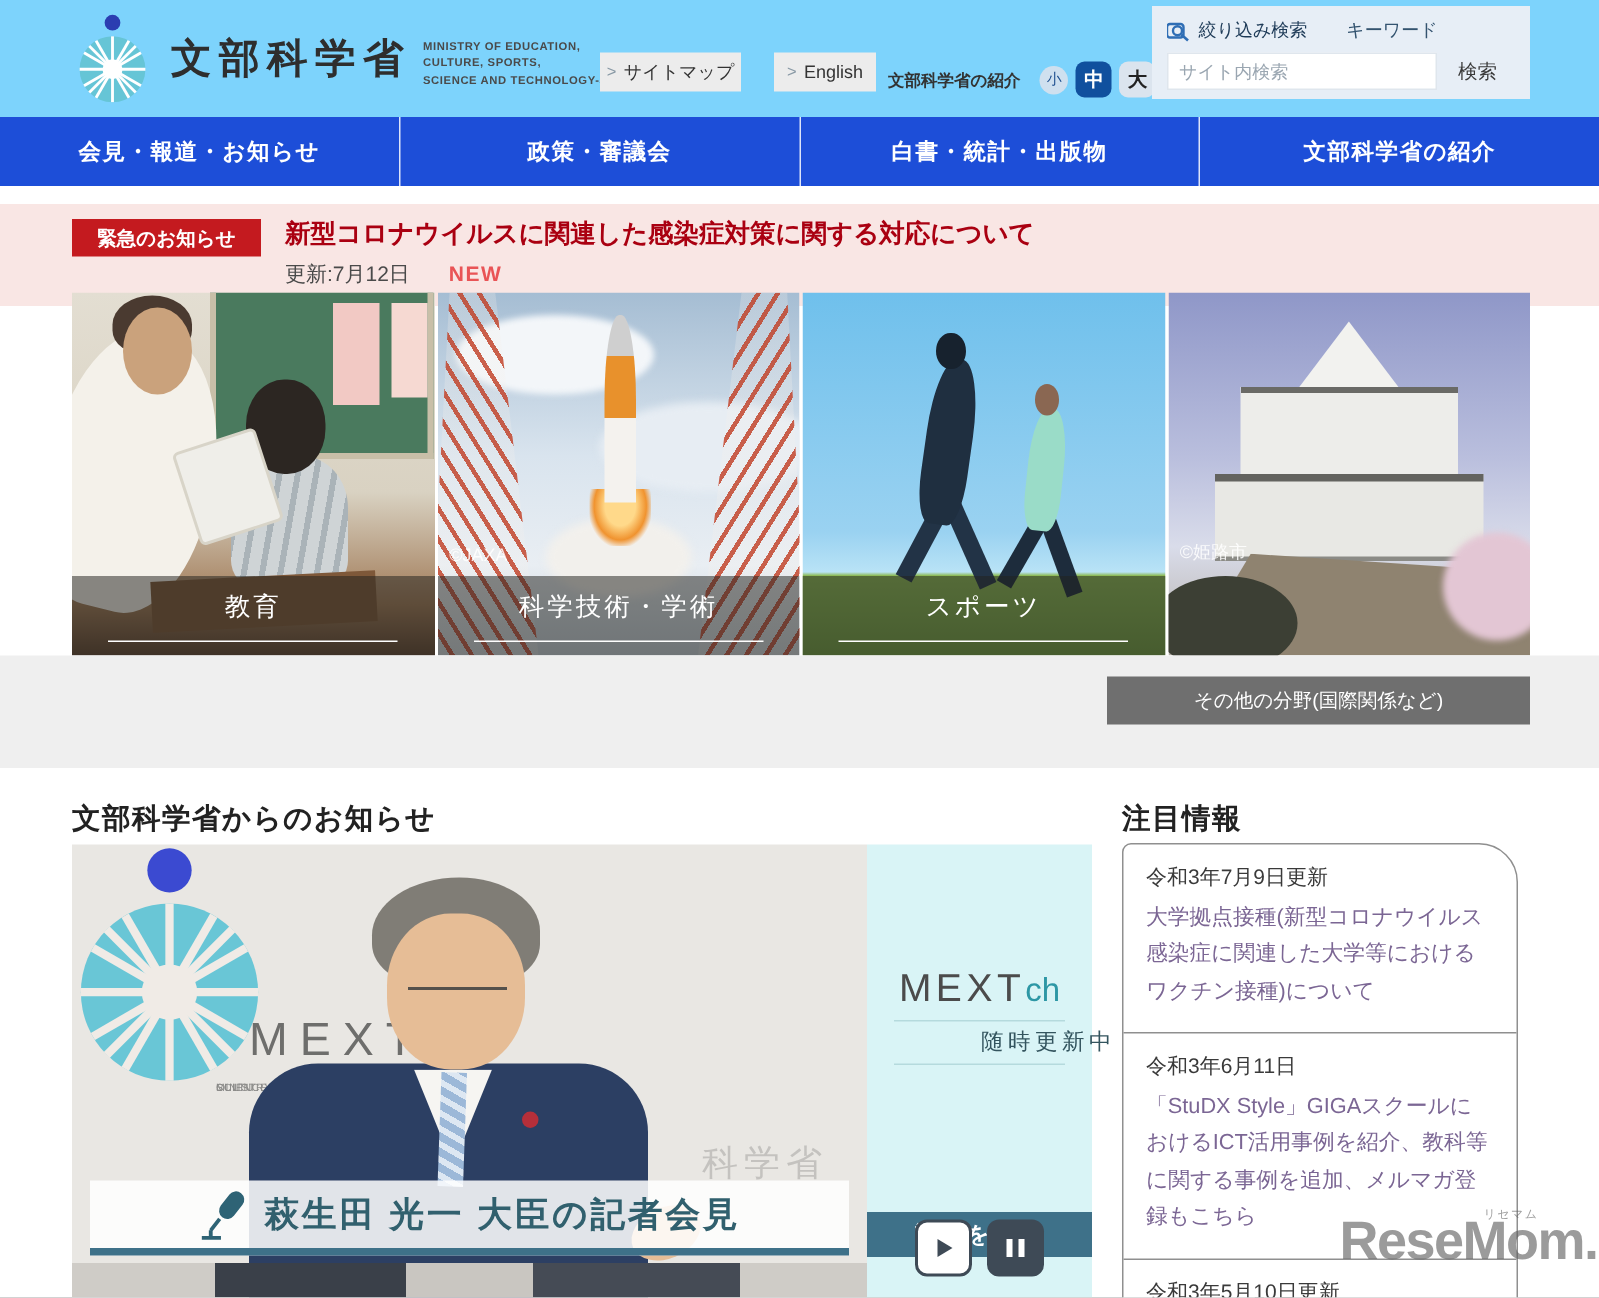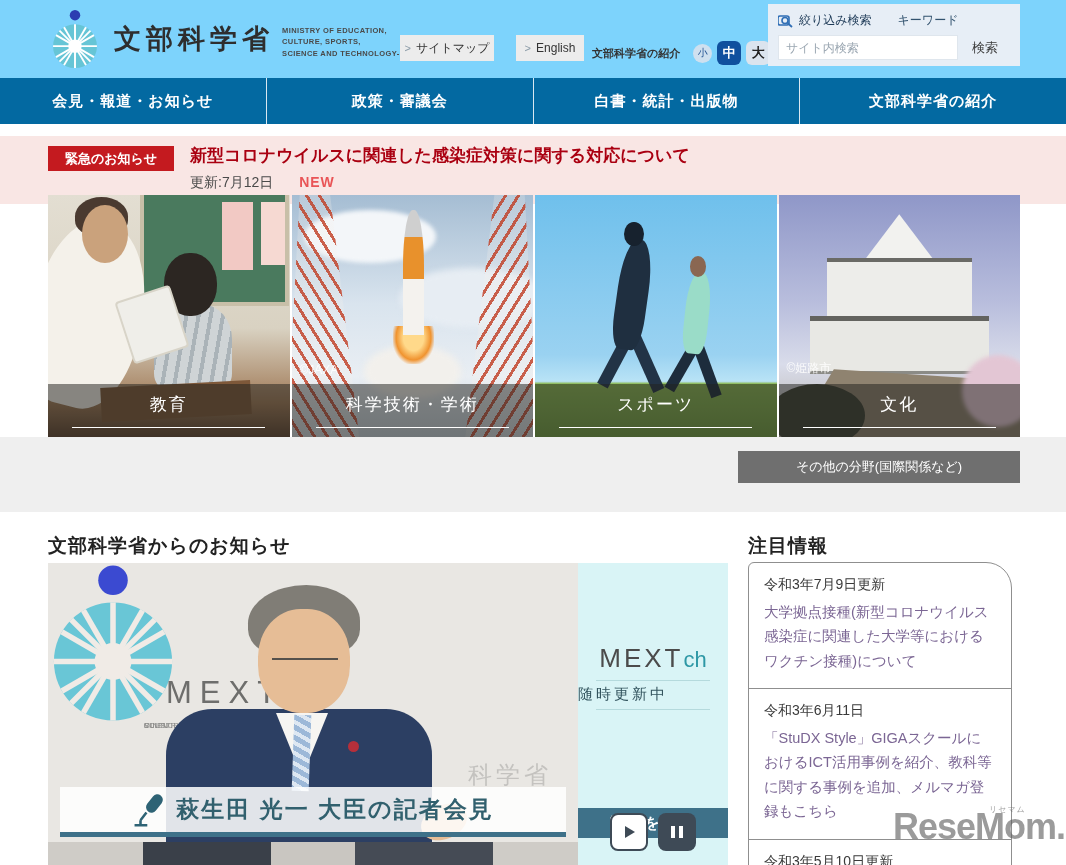--- a/index.html
+++ b/index.html
@@ -27,21 +27,21 @@
   .search-panel { position:absolute; left:768px; top:4px; width:252px; height:62px; background:#e7eef6; padding:8px 10px; }
   .sp-row1 { display:flex; align-items:center; font-size:12px; color:#1d3a57; }
   .sp-row1 .kw { margin-left:26px; color:#33536f; }
   .sp-row1 svg { margin-right:5px; }
   .sp-row2 { display:flex; align-items:center; margin-top:6px; }
   .sp-input { width:180px; height:25px; border:1px solid #dfe6ed; background:#fff; font-size:12px; padding:0 7px; color:#333; }
   .sp-input::placeholder { color:#9aa6b1; }
   .sp-go { font-size:13px; color:#3a3a3a; margin-left:14px; cursor:pointer; }
 
   
-  .nav { position:absolute; left:0; top:78px; width:1066px; height:46px; background:#0369a1; display:flex; }
+  .nav { position:absolute; left:0; top:78px; width:1066px; height:46px; background:#1d4ed8; display:flex; }
   .nav-item { flex:1; display:flex; align-items:center; justify-content:center; color:#fff;
               font-size:15px; font-weight:bold; cursor:pointer; letter-spacing:1px; }
   .nav-item + .nav-item { border-left:1px solid rgba(255,255,255,.85); }
   .nav-item span { padding:2px 0; }
 
   
   .emergency { position:absolute; left:0; top:136px; width:1066px; height:68px; background:#f9e6e4; }
   .em-badge { position:absolute; left:48px; top:10px; width:126px; height:25px; background:#c41a1f; color:#fff;
               font-size:13px; font-weight:bold; display:flex; align-items:center; justify-content:center; }
   .em-title { position:absolute; left:190px; top:8px; font-size:17px; font-weight:bold; color:#aa0011; cursor:pointer; }
@@ -125,21 +125,21 @@
   .v-bottom { left:0; top:279px; width:530px; height:23px;
               background:linear-gradient(90deg,#cfccc7 0 18%,#3a4049 18% 42%,#c9c6c1 42% 58%,#454b55 58% 84%,#cfccc7 84%); }
 
   
   .mextch { position:absolute; left:578px; top:563px; width:150px; height:302px; background:#d9f4f6; }
   .ch-brand { position:absolute; left:0; top:80px; width:100%; text-align:center; }
   .ch-main { font-size:26px; letter-spacing:3px; color:#4b4b4b; }
   .ch-sub { font-size:22px; color:#2d97a5; }
   .ch-hr { position:absolute; left:18px; width:114px; height:1px; background:#b5dadd; }
   .hr1 { top:117px; } .hr2 { top:146px; }
-  .ch-status { position:absolute; left:0; top:122px; width:100%; text-align:left; font-size:15px; color:#33545e; letter-spacing:3px; }
+  .ch-status { position:absolute; left:16px; top:122px; width:100%; text-align:right; font-size:15px; color:#33545e; letter-spacing:3px; }
   .ch-details { position:absolute; left:0; top:212px; width:150px; height:30px; background:#3e7189; color:#fff;
                 font-size:15px; font-weight:bold; letter-spacing:2px; display:flex; align-items:center; justify-content:center; cursor:pointer;margin-top:33px; }
   .ch-controls { position:absolute; left:0; top:250px; width:100%; display:flex; justify-content:center; gap:10px; }
   .ctl { width:38px; height:38px; border-radius:8px; display:flex; align-items:center; justify-content:center; cursor:pointer; }
   .ctl-play { background:#fff; border:2px solid #3e4a56; }
   .ctl-pause { background:#3e4a56; }
 
   
   .featured { position:absolute; left:748px; top:562px; width:264px; height:400px; background:#fff;
               border:1px solid #8f8f8f; border-radius:6px 26px 0 0; }
@@ -300,24 +300,20 @@
     <div class="cat">
       <div class="ph ph-cul">
         <div class="keep3"></div>
           <div class="keep2"></div>
           <div class="keep1"></div>
         <div class="stone"></div>
           <div class="tree"></div>
           <div class="sakura"></div>
       </div>
       <span class="credit">©姫路市</span>
-      <div class="cat-band">
-        <div class="cat-label">文化</div>
-        <div class="cat-line"></div>
-      </div>
     </div>
   </div>
 
   <div class="grayband">
     <div class="other-btn">その他の分野(国際関係など)</div>
   </div>
 
   <div class="sec-title t-notice">文部科学省からのお知らせ</div>
 
   <div class="video">

